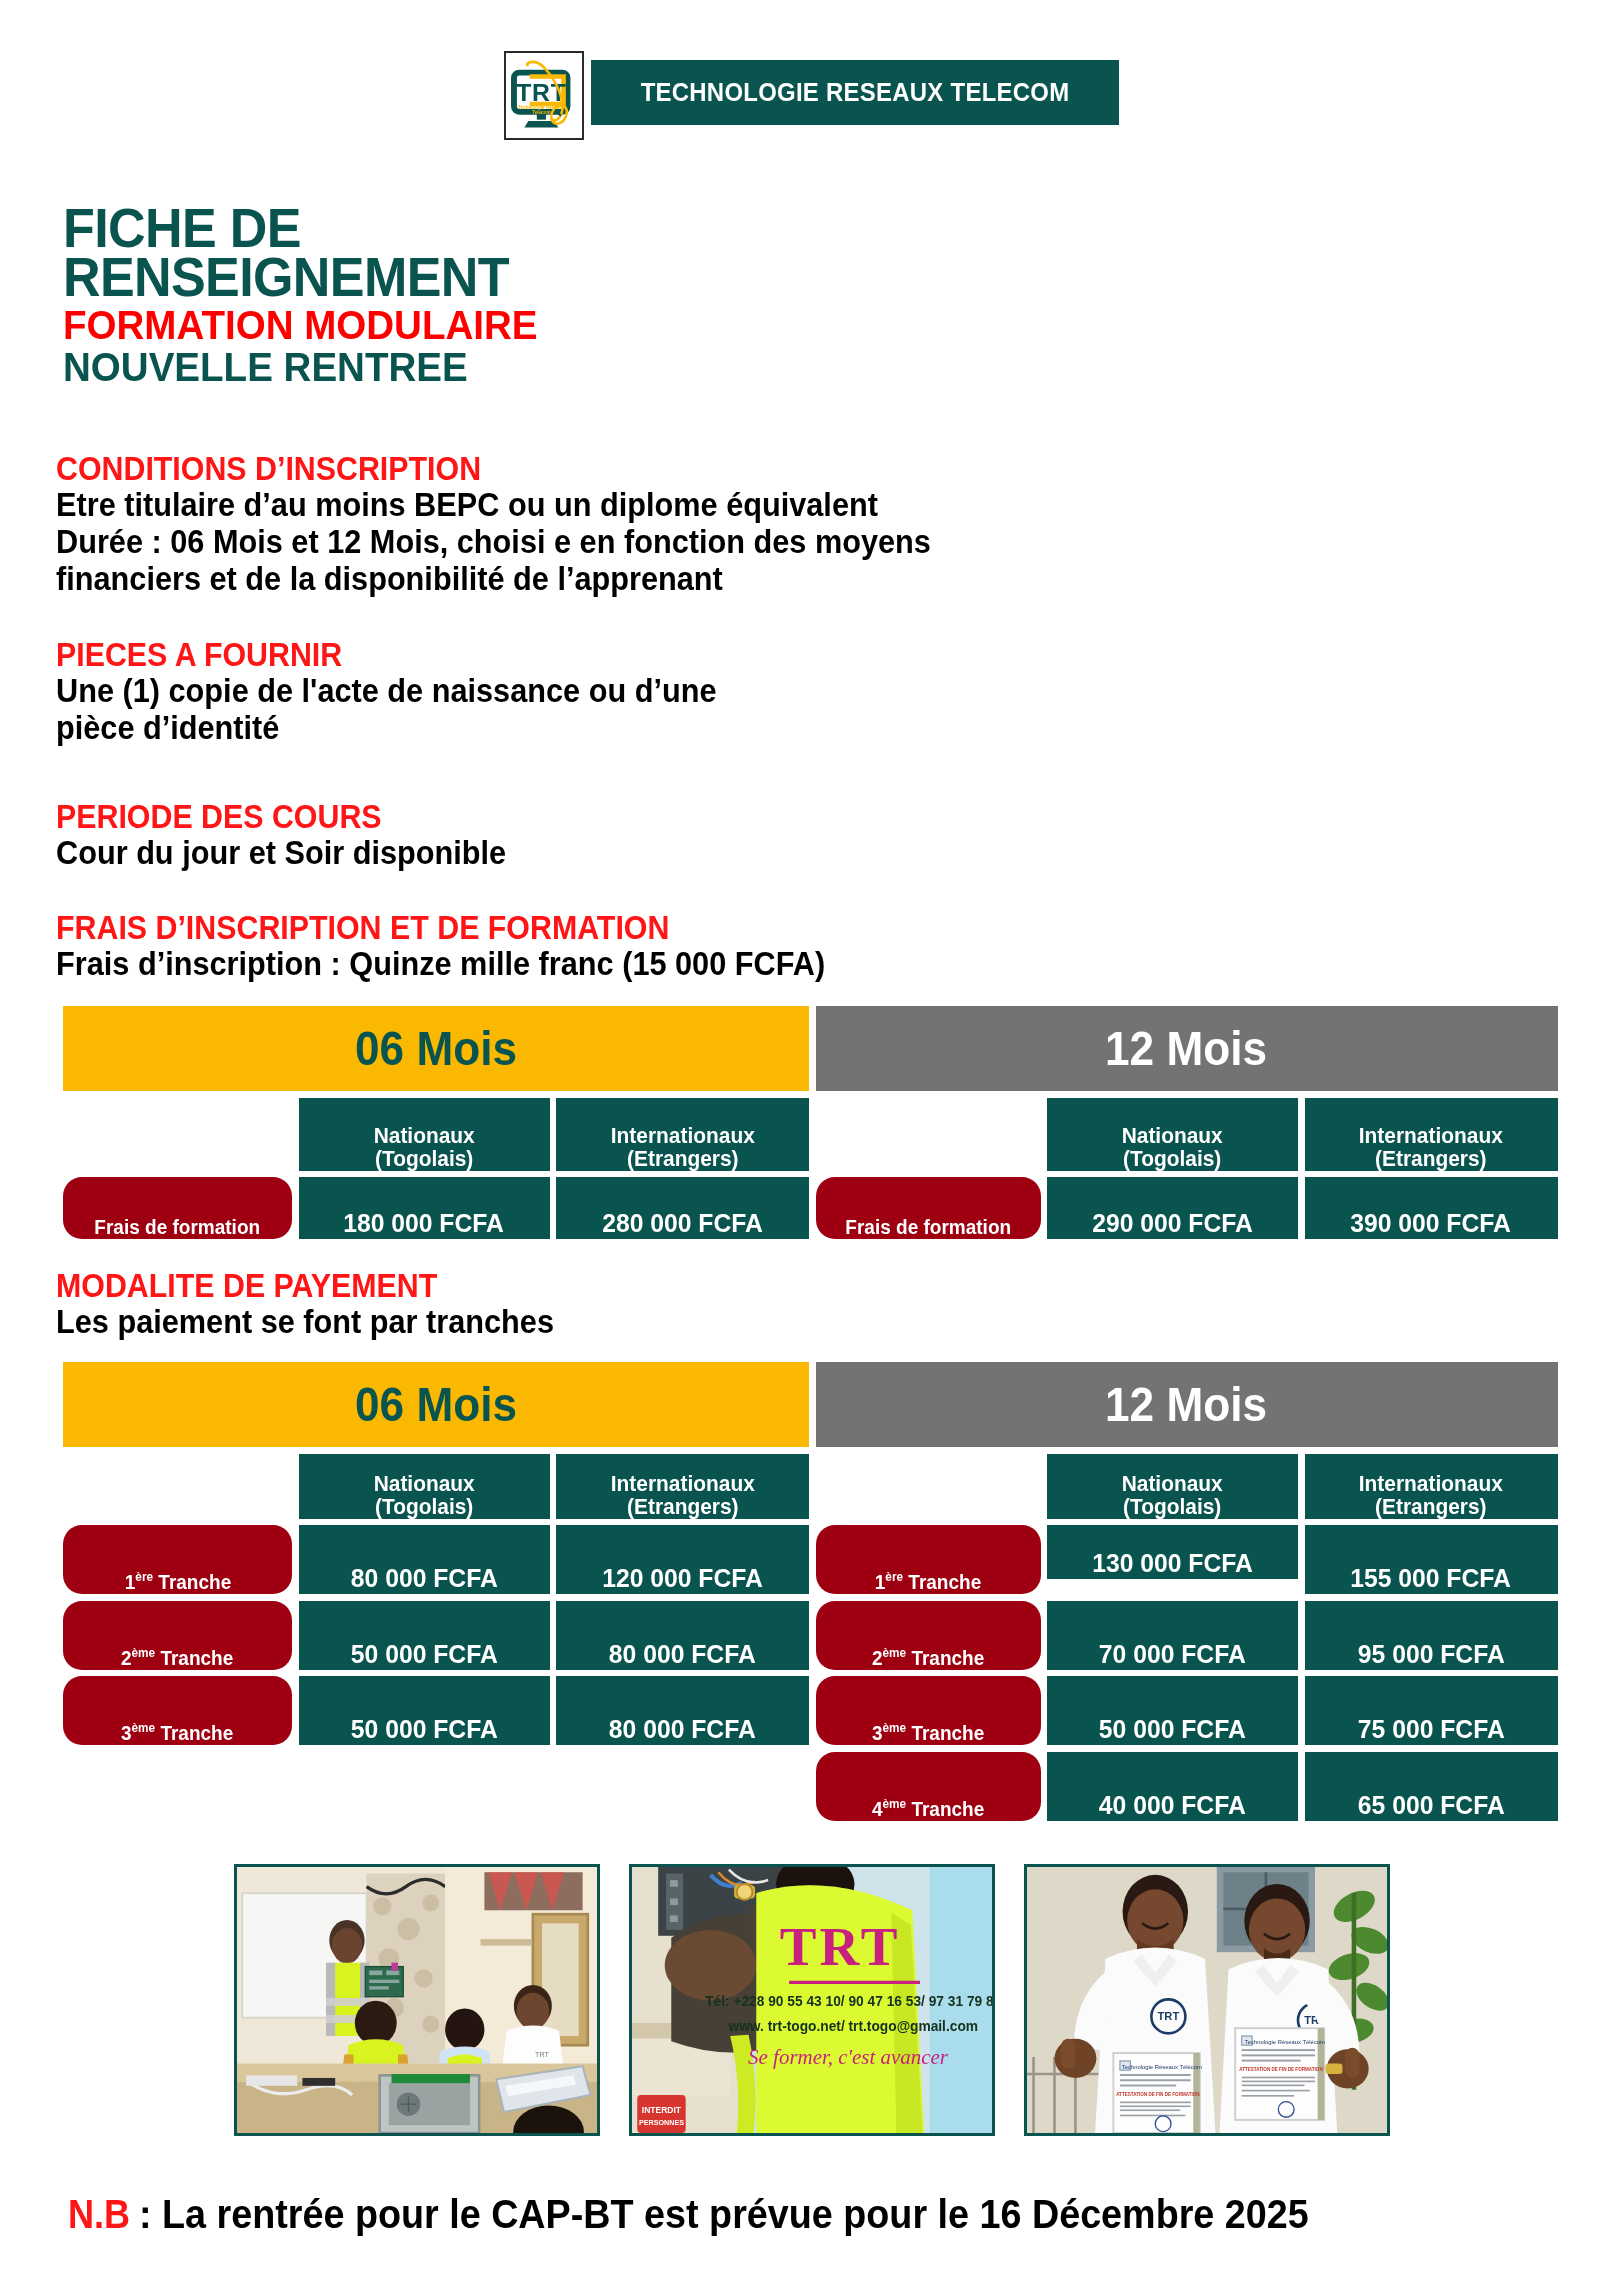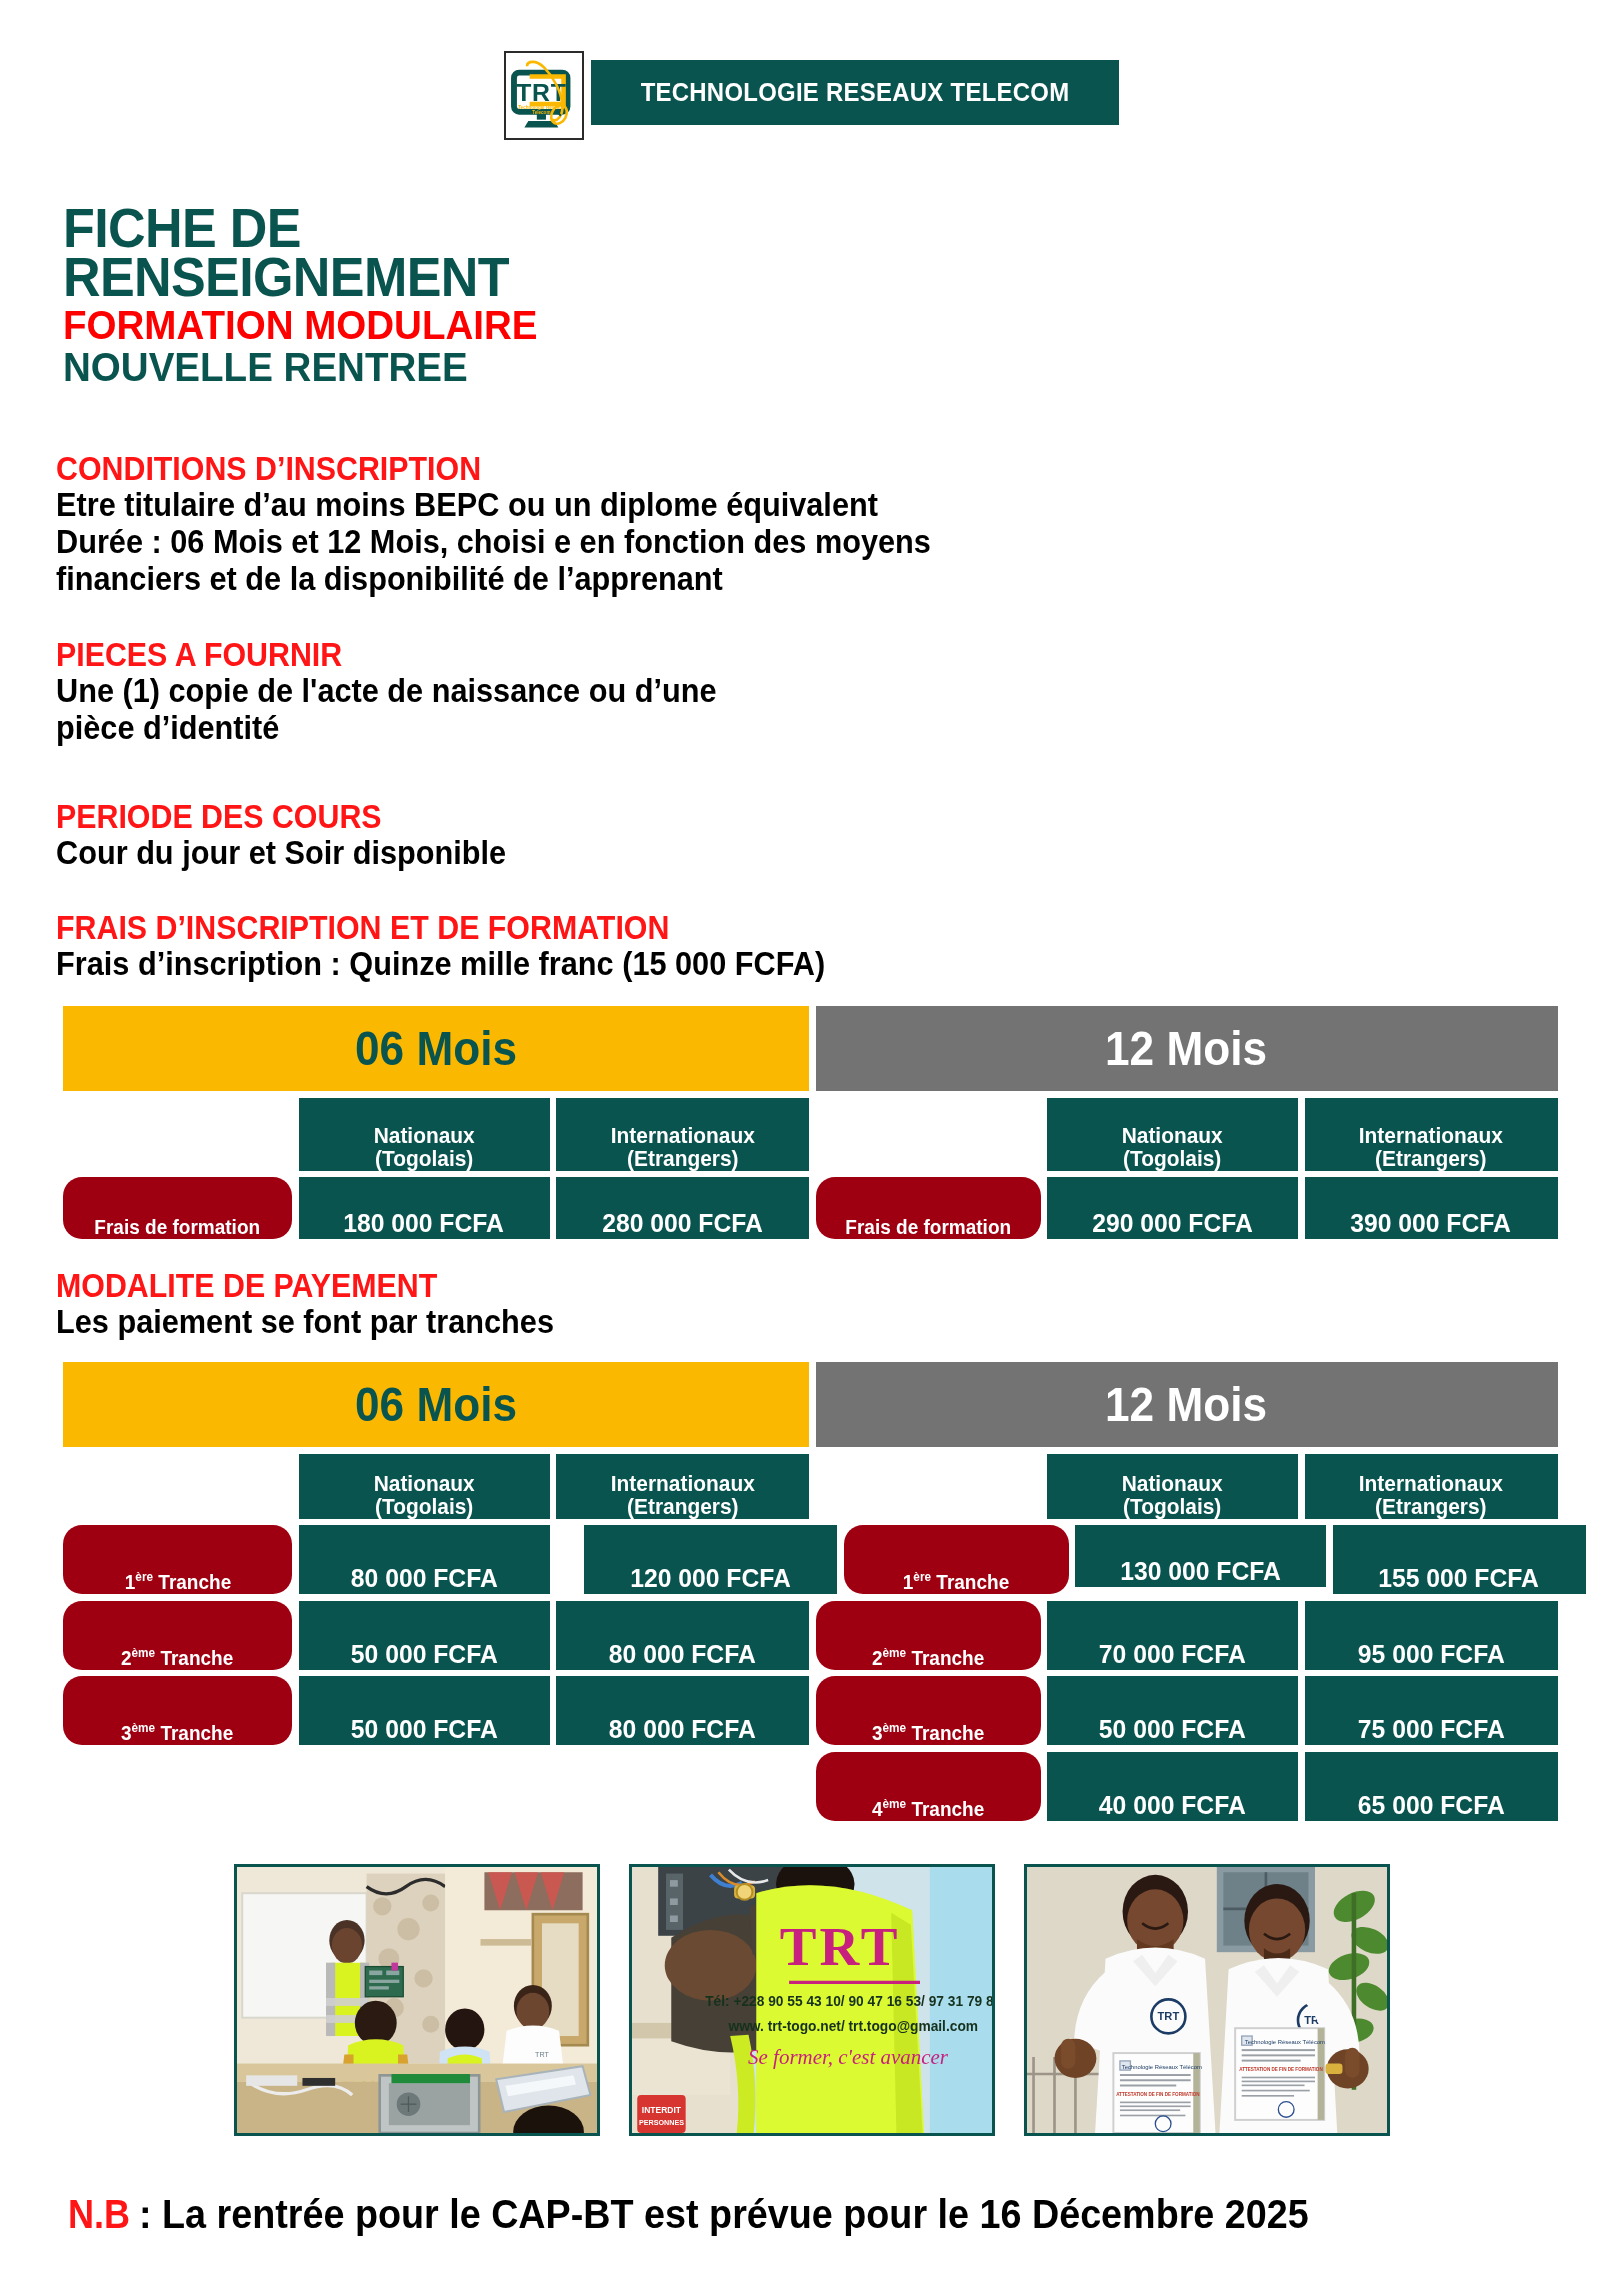--- a/index.html
+++ b/index.html
@@ -275,29 +275,29 @@
 
     <div class="trow">
       <div class="cell c-red" style="width:229px;height:69px;">
         <span class="lbl-txt"><span>1</span><sup>ère</sup> <span>Tranche</span></span>
       </div>
       <div style="width:6.5px;"></div>
       <div class="cell c-teal" style="width:251px;height:69px;">
         <span class="val-txt">80 000 FCFA</span>
       </div>
       <div style="width:6.5px;"></div>
-      <div class="cell c-teal" style="width:253px;height:69px;margin-left:28px;">
+      <div class="cell c-teal" style="width:253px;height:69px;">
         <span class="val-txt">120 000 FCFA</span>
       </div>
       <div style="width:6.5px;"></div>
       <div class="cell c-red" style="width:225px;height:69px;">
         <span class="lbl-txt"><span>1</span><sup>ère</sup> <span>Tranche</span></span>
       </div>
       <div style="width:6.5px;"></div>
-      <div class="cell c-teal" style="width:251px;height:62px;">
+      <div class="cell c-teal" style="width:251px;height:54px;">
         <span class="val-txt">130 000 FCFA</span>
       </div>
       <div style="width:6.5px;"></div>
       <div class="cell c-teal" style="width:253px;height:69px;">
         <span class="val-txt">155 000 FCFA</span>
       </div>
     </div>
 
     <div style="height:6.5px;"></div>
 

